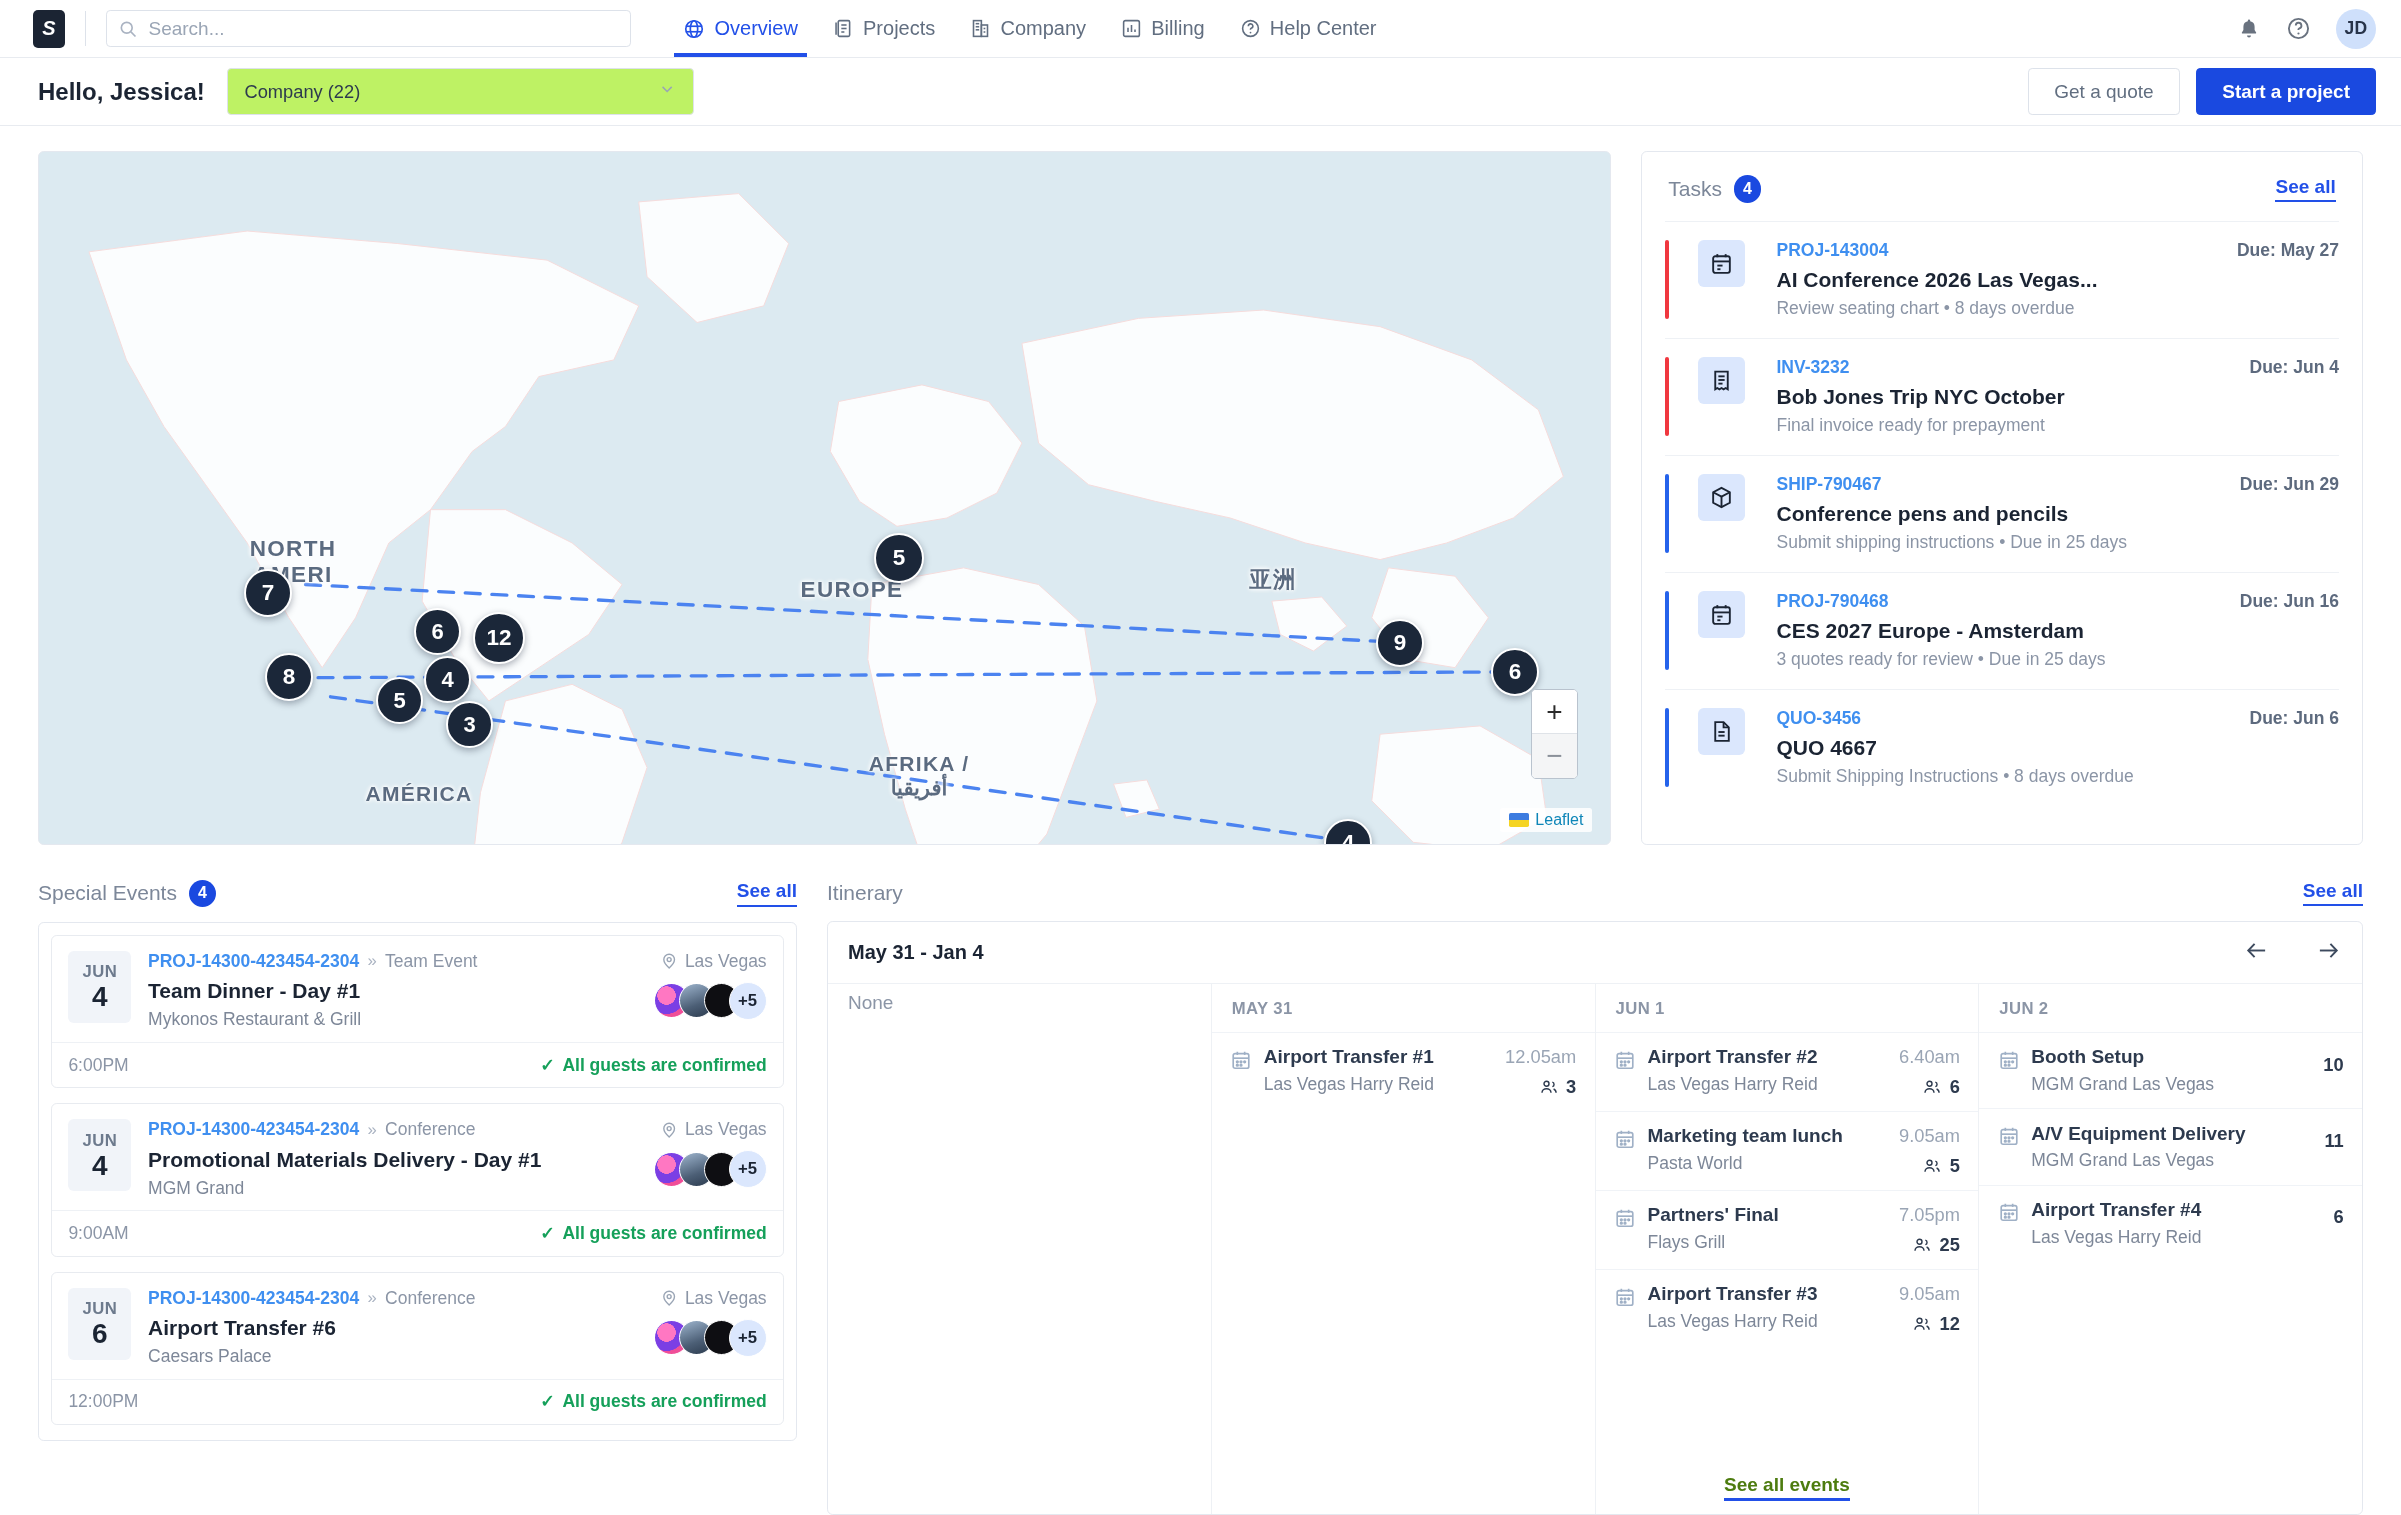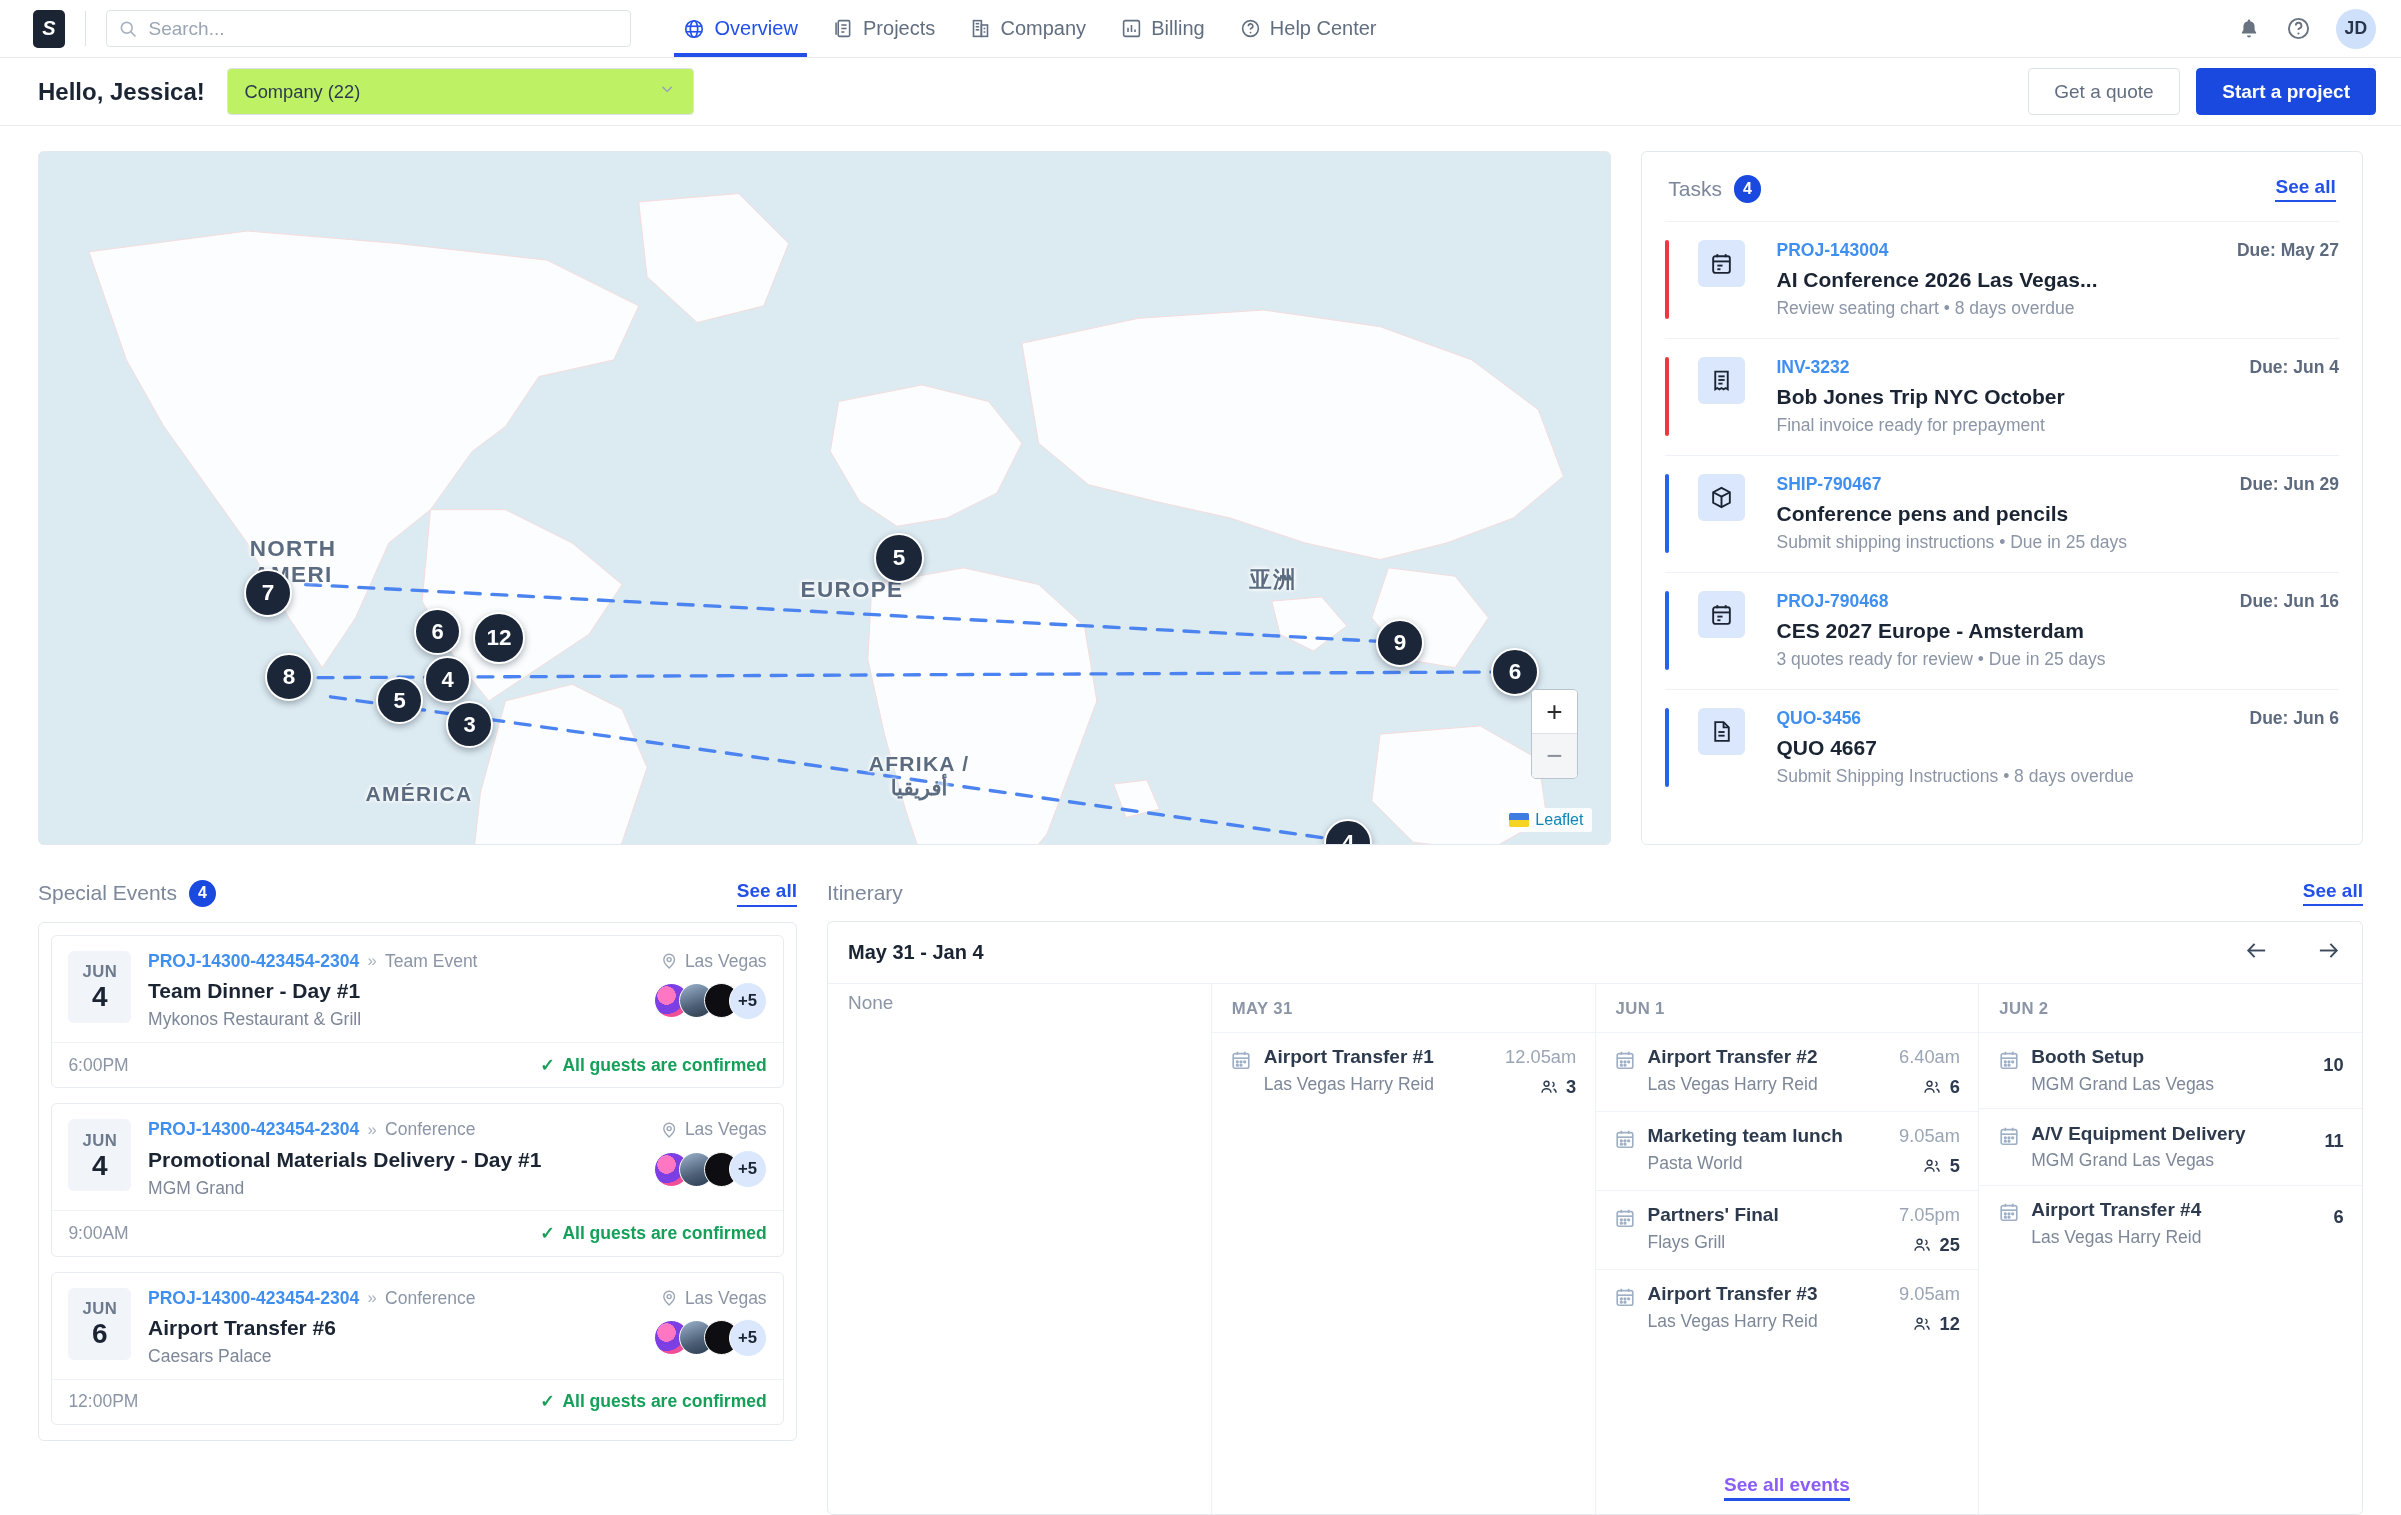--- a/index.html
+++ b/index.html
@@ -243,21 +243,21 @@
   .ev-text { flex: 1; min-width: 0; }
   .ev-name { font-size: 19px; font-weight: bold; color: #2d3a4e; white-space: nowrap; overflow:hidden; text-overflow: ellipsis; }
   .ev-loc { font-size: 17.5px; color: #7d8798; margin-top: 5.8px; }
   .ev-meta { flex: none; text-align: right; margin-left: 8.3px; }
   .ev-time { font-size: 18.3px; color: #9aa5b5; white-space: nowrap; }
   .ev-people { display:flex; align-items:center; justify-content:flex-end; gap: 7.5px; margin-top: 7.5px; font-size: 18.3px; font-weight: bold; color: #2d3a4e; }
   .see-all-events {
     margin-top: auto; padding: 15px 0 18.3px 0; text-align: center;
   }
   .see-all-events span {
-    font-size: 19px; color: #8b5cf6; font-weight: 600;
+    font-size: 19px; color: #4d7c0f; font-weight: 600;
     border-bottom: 3.3px solid #2250e8; padding-bottom: 3.3px; cursor: pointer;
   }
 </style>
 </head>
 <body>
 
 <div class="topnav">
   <div class="logo">S</div>
   <div class="logo-sep"></div>
   <div class="searchbox">

